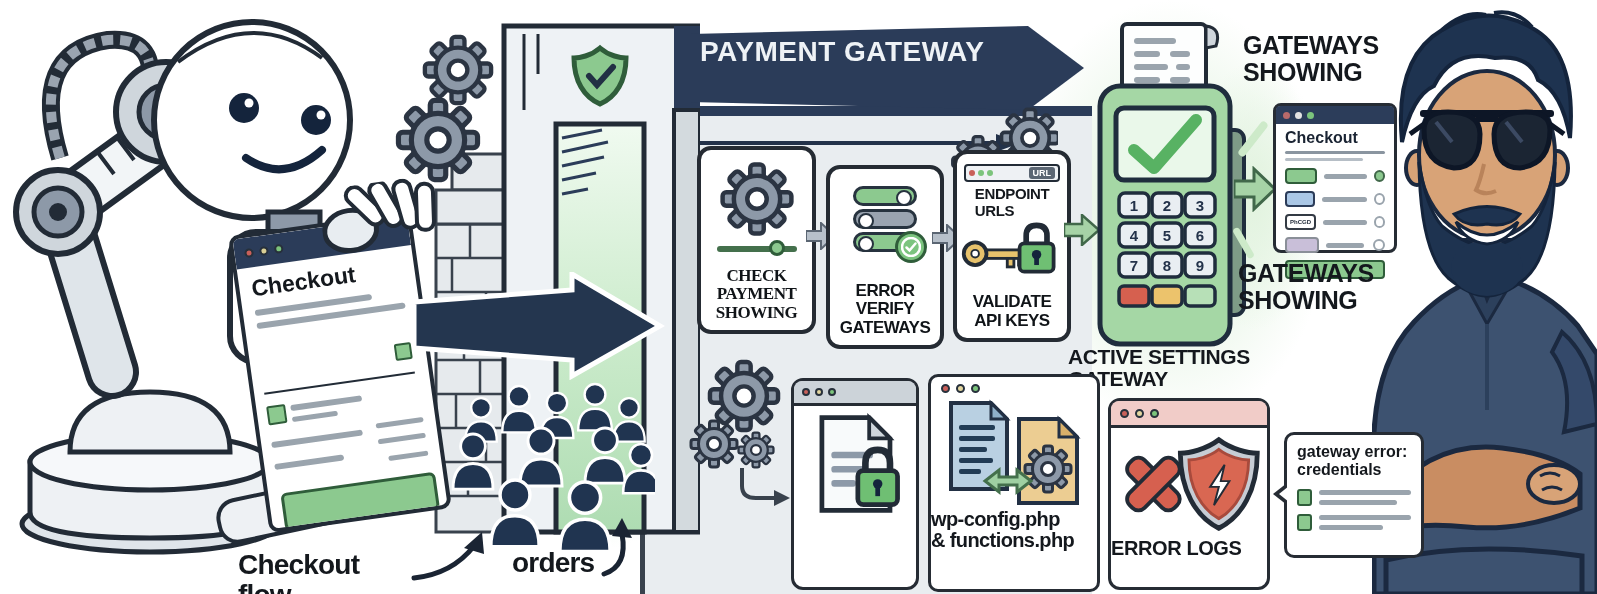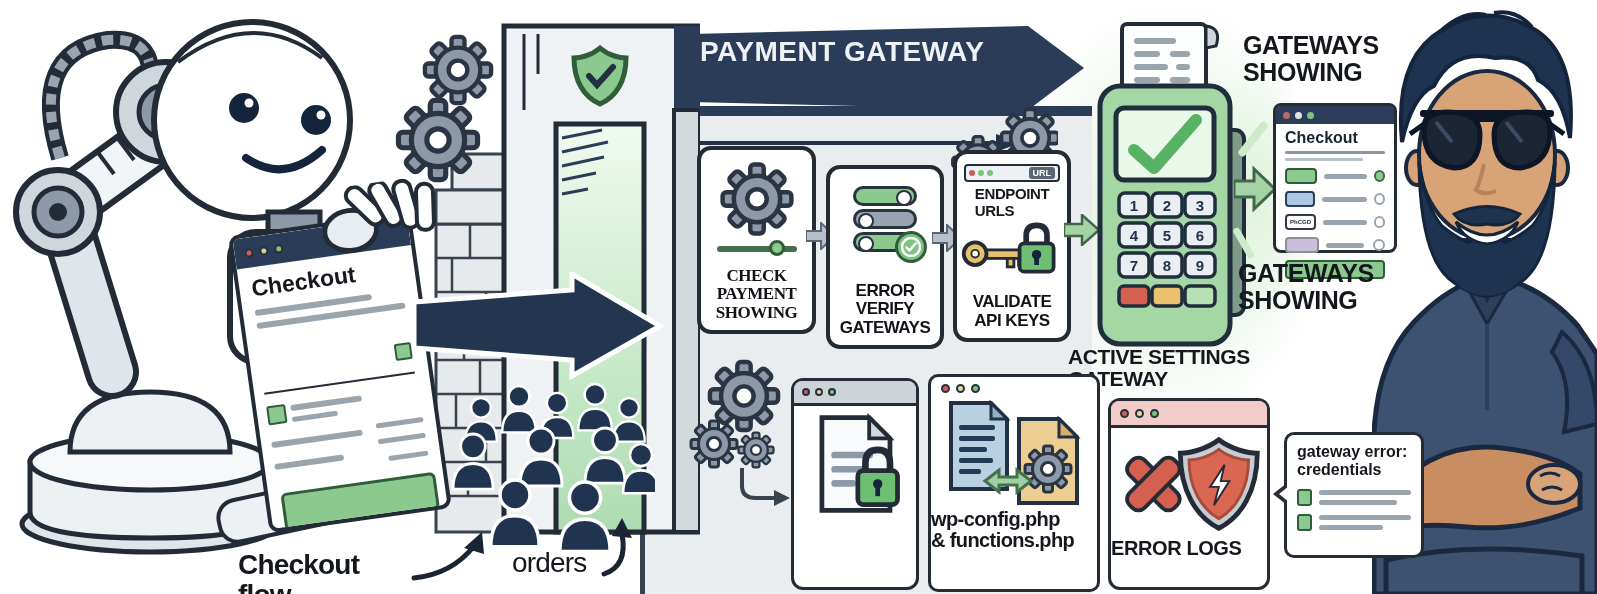--- a/index.html
+++ b/index.html
@@ -508,19 +508,19 @@
         <span class="bar" style="display:block;width:64px;height:5px;margin-top:5px;"></span>
       </span>
     </div>
   </div>
 
   <div class="t" style="left:238px;top:550px;width:180px;font-size:28px;font-weight:800;letter-spacing:-0.8px;">Checkout flow</div>
   <svg class="abs" style="left:410px;top:528px;" width="82" height="56" viewBox="0 0 82 56">
     <path d="M4 50 Q42 46 64 18" fill="none" stroke="#1a2433" stroke-width="5" stroke-linecap="round"></path>
     <polygon points="54,20 72,4 74,26" fill="#1a2433"></polygon>
   </svg>
-  <div class="t" style="left:512px;top:548px;width:100px;font-size:28px;font-weight:400;letter-spacing:-0.8px;">orders</div>
+  <div class="t" style="left:512px;top:548px;width:100px;font-size:28px;font-weight:700;letter-spacing:-0.8px;">orders</div>
   <svg class="abs" style="left:596px;top:518px;" width="44" height="62" viewBox="0 0 44 62">
     <path d="M8 56 Q32 48 26 16" fill="none" stroke="#1a2433" stroke-width="5" stroke-linecap="round"></path>
     <polygon points="16,18 26,0 36,20" fill="#1a2433"></polygon>
   </svg>
 
 </div>
 
 </body></html>

